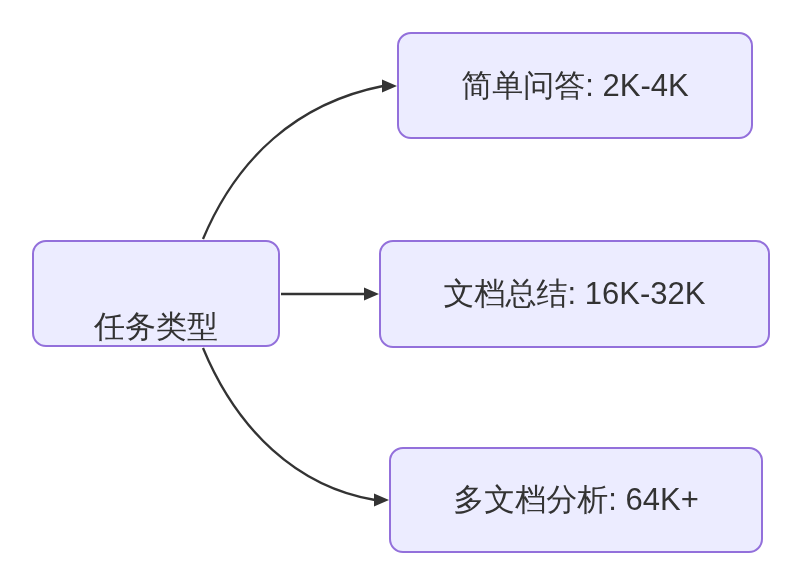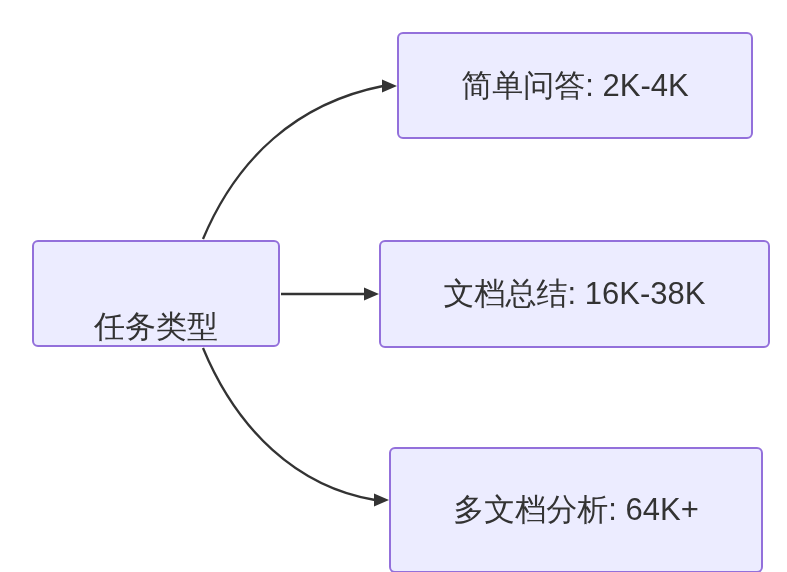--- a/index.html
+++ b/index.html
@@ -30,36 +30,36 @@
     stroke-width: 2.3px;
   }
   .arrowhead {
     fill: var(--edge-color);
     stroke: none;
   }
   .node {
     position: absolute;
     background: var(--node-fill);
     border: 2.5px solid var(--node-border);
-    border-radius: 6px;
+    border-radius: 14px;
     display: flex;
     align-items: center;
     justify-content: center;
   }
   .node-label {
     color: var(--text-color);
     font-size: 31px;
     line-height: 1.2;
     white-space: nowrap;
     text-align: center;
   }
   .node-root   { left: 32px;  top: 240px; width: 248px; height: 107px; align-items: flex-end; }
   .node-top    { left: 397px; top: 32px;  width: 356px; height: 107px; }
   .node-middle { left: 379px; top: 240px; width: 391px; height: 108px; }
-  .node-bottom { left: 389px; top: 447px; width: 374px; height: 126px; }
+  .node-bottom { left: 389px; top: 447px; width: 374px; height: 106px; }
 </style>
 </head>
 <body>
 
 <div class="canvas">
 
   <svg class="edges" viewBox="0 0 787 572" xmlns="http://www.w3.org/2000/svg">
 
     <path class="edge" d="M203,239 C237,158 297,103 383,86"></path>
     <polygon class="arrowhead" points="397,86 382,79.5 382,92.5"></polygon>
@@ -73,20 +73,20 @@
 
   <div class="node node-root">
     <span class="node-label">任务类型</span>
   </div>
 
   <div class="node node-top">
     <span class="node-label">简单问答: 2K-4K</span>
   </div>
 
   <div class="node node-middle">
-    <span class="node-label">文档总结: 16K-38K</span>
+    <span class="node-label">文档总结: 16K-32K</span>
   </div>
 
   <div class="node node-bottom">
     <span class="node-label">多文档分析: 64K+</span>
   </div>
 
 </div>
 
 </body></html>

